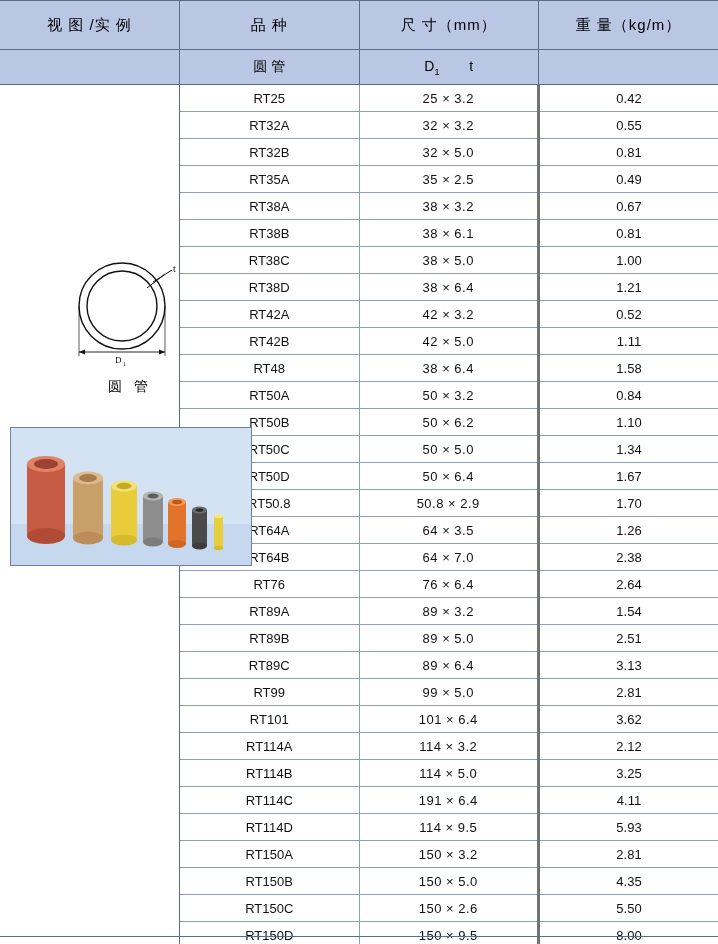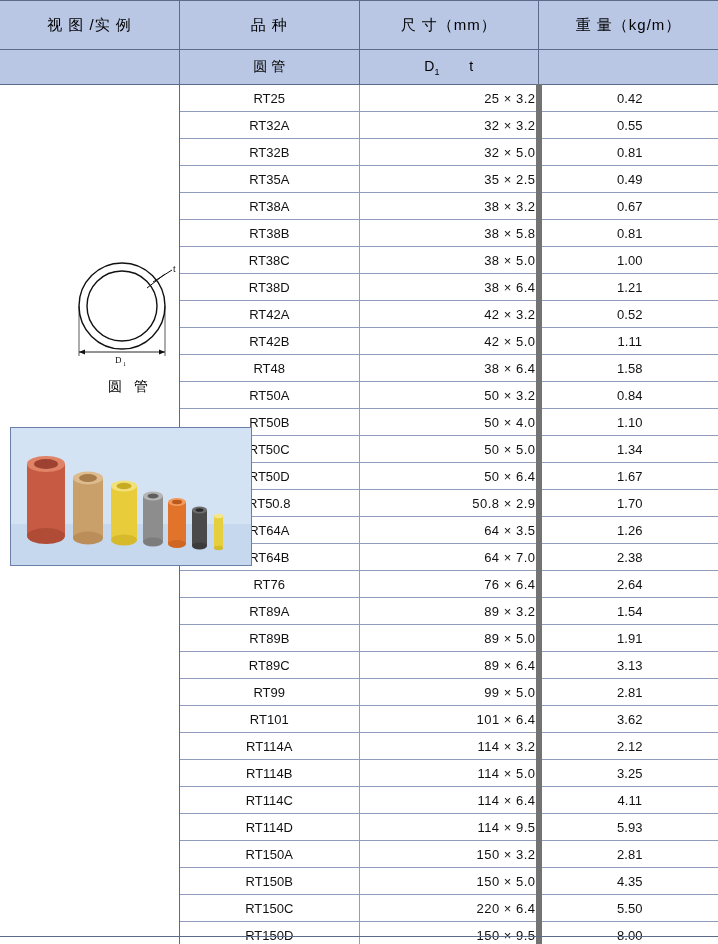--- a/index.html
+++ b/index.html
@@ -95,22 +95,21 @@
     border-right: 1px solid #5c6b8a;
   }
   td.col-kind {
     width: 148px;
     border-bottom: 1px solid #8f9cbb;
     border-right: 1px solid #8f9cbb;
   }
   td.col-size {
     width: 175px;
     border-bottom: 1px solid #8f9cbb;
-    border-right: 6px solid #737373;
-    text-align: right;
+    border-right: 3px solid #737373;
   }
   td.col-weight {
     width: 135px;
     border-bottom: 1px solid #8f9cbb;
   }
   .body-row:last-child td.col-kind,
   .body-row:last-child td.col-size,
   .body-row:last-child td.col-weight {
     border-bottom: 1px solid #8f9cbb;
   }
@@ -300,21 +299,21 @@
           <td class="col-size size-val">35 × 2.5</td>
           <td class="col-weight">0.49</td>
         </tr>
         <tr class="body-row">
           <td class="col-kind">RT38A</td>
           <td class="col-size size-val">38 × 3.2</td>
           <td class="col-weight">0.67</td>
         </tr>
         <tr class="body-row">
           <td class="col-kind">RT38B</td>
-          <td class="col-size size-val">38 × 5.8</td>
+          <td class="col-size size-val">38 × 6.1</td>
           <td class="col-weight">0.81</td>
         </tr>
         <tr class="body-row">
           <td class="col-kind">RT38C</td>
           <td class="col-size size-val">38 × 5.0</td>
           <td class="col-weight">1.00</td>
         </tr>
         <tr class="body-row">
           <td class="col-kind">RT38D</td>
           <td class="col-size size-val">38 × 6.4</td>
@@ -335,21 +334,21 @@
           <td class="col-size size-val">38 × 6.4</td>
           <td class="col-weight">1.58</td>
         </tr>
         <tr class="body-row">
           <td class="col-kind">RT50A</td>
           <td class="col-size size-val">50 × 3.2</td>
           <td class="col-weight">0.84</td>
         </tr>
         <tr class="body-row">
           <td class="col-kind">RT50B</td>
-          <td class="col-size size-val">50 × 4.0</td>
+          <td class="col-size size-val">50 × 6.2</td>
           <td class="col-weight">1.10</td>
         </tr>
         <tr class="body-row">
           <td class="col-kind">RT50C</td>
           <td class="col-size size-val">50 × 5.0</td>
           <td class="col-weight">1.34</td>
         </tr>
         <tr class="body-row">
           <td class="col-kind">RT50D</td>
           <td class="col-size size-val">50 × 6.4</td>
@@ -376,21 +375,21 @@
           <td class="col-weight">2.64</td>
         </tr>
         <tr class="body-row">
           <td class="col-kind">RT89A</td>
           <td class="col-size size-val">89 × 3.2</td>
           <td class="col-weight">1.54</td>
         </tr>
         <tr class="body-row">
           <td class="col-kind">RT89B</td>
           <td class="col-size size-val">89 × 5.0</td>
-          <td class="col-weight">1.91</td>
+          <td class="col-weight">2.51</td>
         </tr>
         <tr class="body-row">
           <td class="col-kind">RT89C</td>
           <td class="col-size size-val">89 × 6.4</td>
           <td class="col-weight">3.13</td>
         </tr>
         <tr class="body-row">
           <td class="col-kind">RT99</td>
           <td class="col-size size-val">99 × 5.0</td>
           <td class="col-weight">2.81</td>
@@ -405,41 +404,41 @@
           <td class="col-size size-val">114 × 3.2</td>
           <td class="col-weight">2.12</td>
         </tr>
         <tr class="body-row">
           <td class="col-kind">RT114B</td>
           <td class="col-size size-val">114 × 5.0</td>
           <td class="col-weight">3.25</td>
         </tr>
         <tr class="body-row">
           <td class="col-kind">RT114C</td>
-          <td class="col-size size-val">114 × 6.4</td>
+          <td class="col-size size-val">191 × 6.4</td>
           <td class="col-weight">4.11</td>
         </tr>
         <tr class="body-row">
           <td class="col-kind">RT114D</td>
           <td class="col-size size-val">114 × 9.5</td>
           <td class="col-weight">5.93</td>
         </tr>
         <tr class="body-row">
           <td class="col-kind">RT150A</td>
           <td class="col-size size-val">150 × 3.2</td>
           <td class="col-weight">2.81</td>
         </tr>
         <tr class="body-row">
           <td class="col-kind">RT150B</td>
           <td class="col-size size-val">150 × 5.0</td>
           <td class="col-weight">4.35</td>
         </tr>
         <tr class="body-row">
           <td class="col-kind">RT150C</td>
-          <td class="col-size size-val">220 × 6.4</td>
+          <td class="col-size size-val">150 × 2.6</td>
           <td class="col-weight">5.50</td>
         </tr>
         <tr class="body-row">
           <td class="col-kind">RT150D</td>
           <td class="col-size size-val">150 × 9.5</td>
           <td class="col-weight">8.00</td>
         </tr>
 
       </tbody>
     </table>

